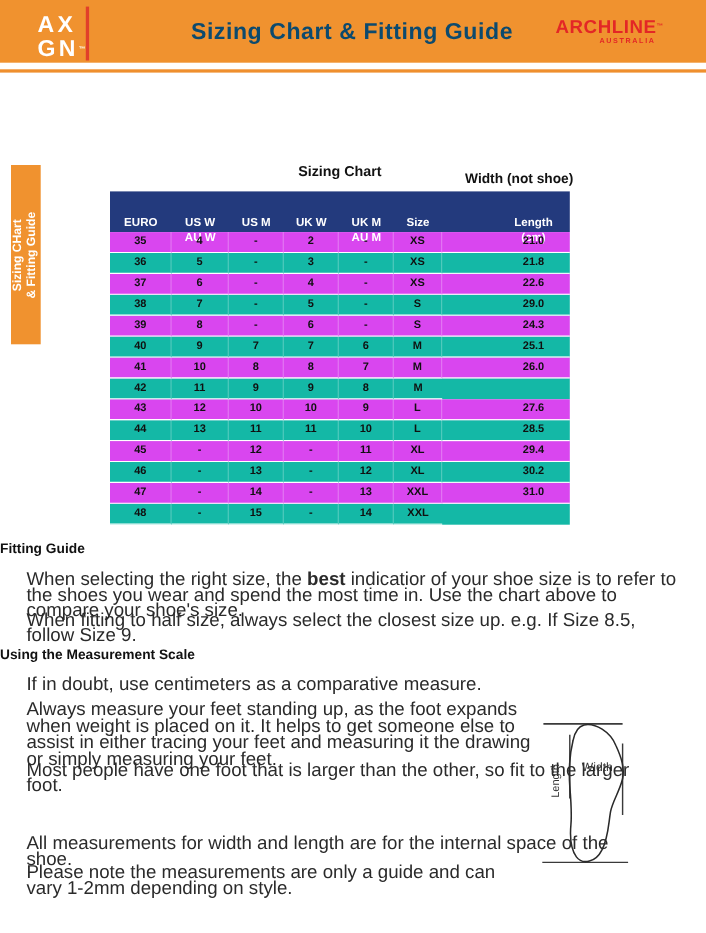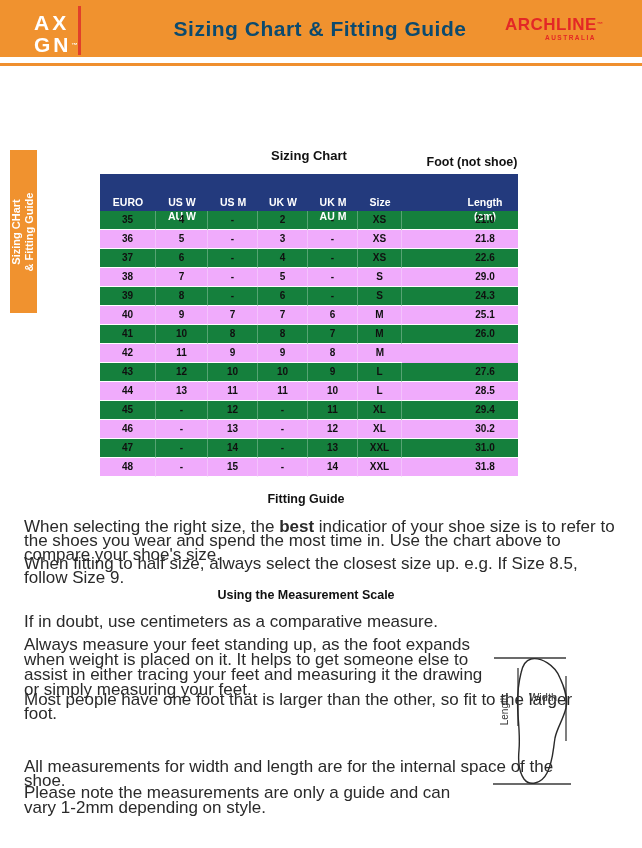--- a/index.html
+++ b/index.html
@@ -35,31 +35,31 @@
   .chart-title{position:absolute;left:100px;top:148px;width:418px;text-align:center;
       font-size:13px;font-weight:bold;color:#111;}
   .foot-note{position:absolute;left:413px;top:155px;width:118px;text-align:center;
       font-size:12.5px;font-weight:bold;color:#111;white-space:nowrap;}
 
   .sizing-table{position:absolute;left:100px;top:174px;width:418px;}
   .thead{display:flex;background:#233A7D;height:37px;}
   .th{box-sizing:border-box;color:#fff;font-weight:bold;font-size:10.5px;text-align:center;
       padding-top:21px;line-height:14px;}
   .tr{display:flex;height:19px;}
-  .tr.a{background:#15803d;}
-  .tr.b{background:#f0abfc;}
+  .tr.a{background:#d946ef;}
+  .tr.b{background:#14b8a6;}
   .td{box-sizing:border-box;border-right:1px solid rgba(255,255,255,0.28);
       border-bottom:1px solid #ffffff;font-weight:bold;font-size:10px;line-height:18px;
       text-align:center;color:#101010;}
   .td:last-child,.th:last-child{border-right:none;}
   .c0{width:56px}.c1{width:52px}.c2{width:50px}.c3{width:50px}.c4{width:50px}.c5{width:44px}
   .c6{width:116px;padding-left:50px;}
 
   
-  .h2{position:absolute;left:0;width:612px;text-align:center;font-size:12.5px;font-weight:bold;color:#111;}
+  .h2{position:absolute;left:0;width:612px;font-size:12.5px;font-weight:bold;color:#111;}
   .para{position:absolute;left:24px;font-size:17px;line-height:14px;color:#2a2a2a;}
   .para b{font-weight:bold;}
 
   
   .diagram{position:absolute;left:483px;top:645px;width:130px;height:150px;}
   .diagram svg{display:block;}
 </style>
 </head>
 <body>
 
@@ -82,21 +82,21 @@
 <div class="banner-rule"></div>
 
 <div class="side-tab">
   <div class="side-tab-text">
     <div>Sizing CHart</div>
     <div>&amp; Fitting Guide</div>
   </div>
 </div>
 
 <div class="chart-title">Sizing Chart</div>
-<div class="foot-note">Foot (not shoe)</div>
+<div class="foot-note">Width (not shoe)</div>
 
 <div class="sizing-table">
   <div class="thead">
       <div class="th c0">
         <div>EURO</div>
         <div></div>
       </div>
       <div class="th c1">
         <div>US W</div>
         <div>AU W</div>
@@ -239,21 +239,20 @@
         <div class="td c5">XXL</div>
         <div class="td c6">31.0</div>
       </div>
       <div class="tr b">
         <div class="td c0">48</div>
         <div class="td c1">-</div>
         <div class="td c2">15</div>
         <div class="td c3">-</div>
         <div class="td c4">14</div>
         <div class="td c5">XXL</div>
-        <div class="td c6">31.8</div>
       </div>
     </div>
 </div>
 
 <div class="h2" style="top:492px;">Fitting Guide</div>
 <div class="para" style="top:520px;width:598px;">
   <span>When selecting the right size, the </span><b>best</b><span> indicatior of your shoe size is to refer to the shoes you wear and spend the most time in. Use the chart above to compare your shoe's size.</span>
 </div>
 <div class="para" style="top:557px;width:598px;">When fitting to half size, always select the closest size up. e.g. If Size 8.5, follow Size 9.</div>
 

